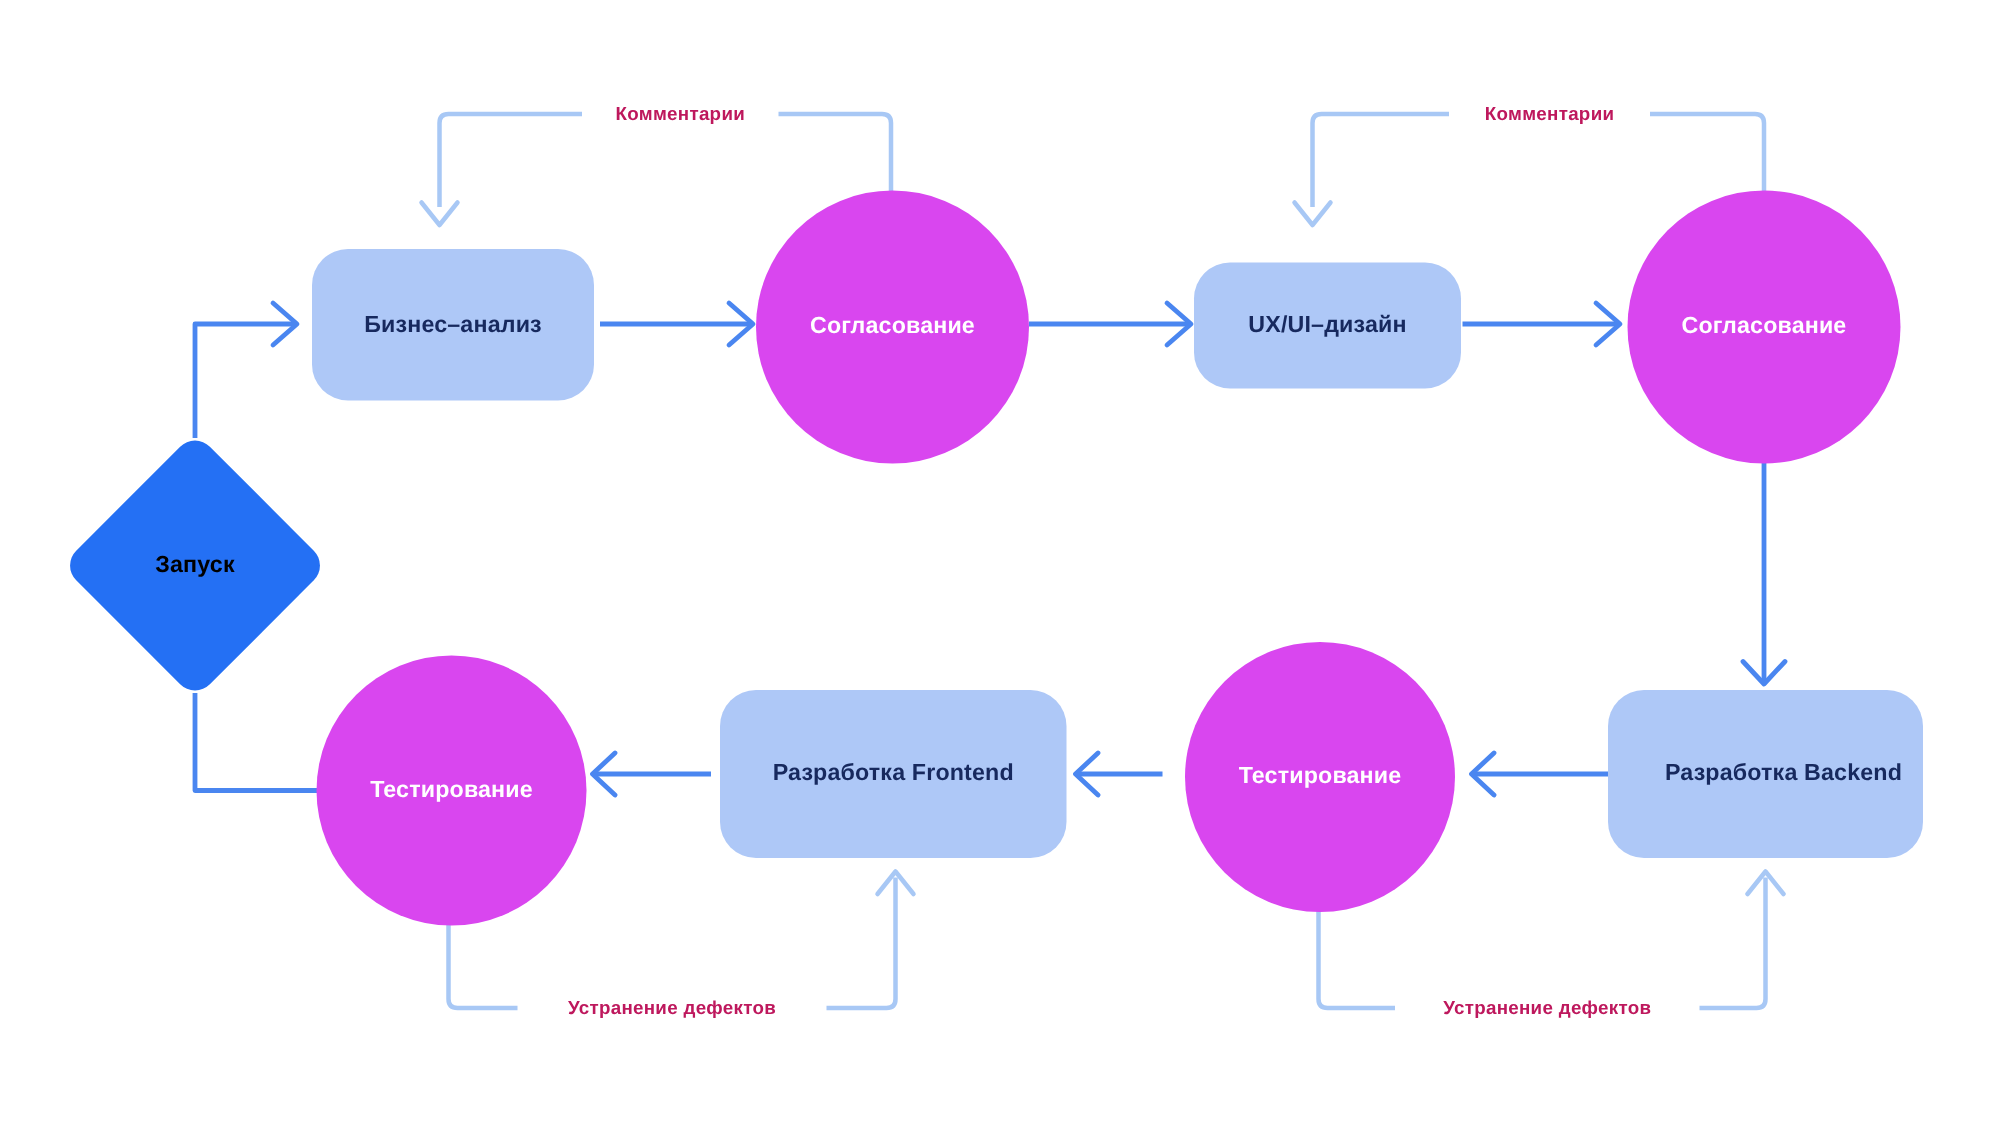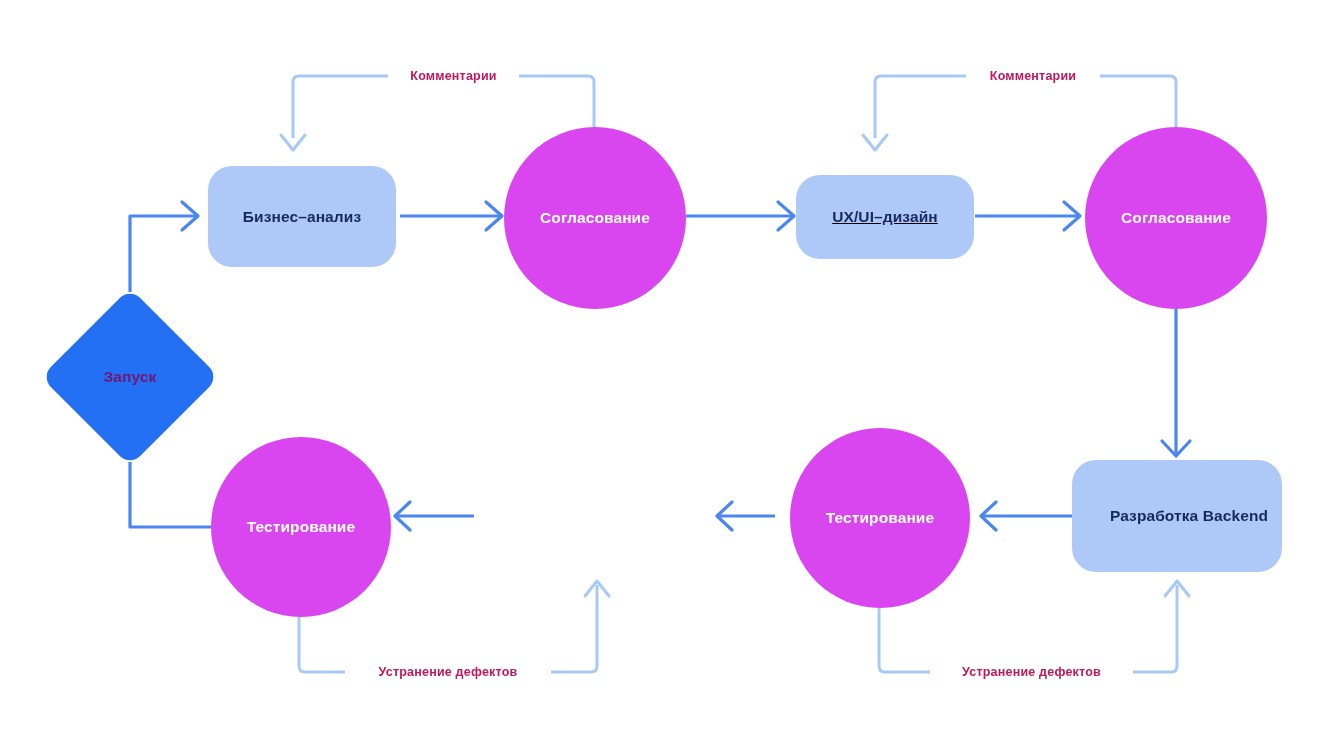--- a/index.html
+++ b/index.html
@@ -29,21 +29,21 @@
   .diamond-node{width:178px;height:178px;}
   .diamond-shape{
     position:absolute;left:0;top:0;width:126px;height:126px;
     background:#2470F4;transform:rotate(45deg);border-radius:14px;
     transform-origin:center center;
   }
   .diamond-node .dlabel{
     position:absolute;left:0;top:0;width:178px;height:178px;
     display:flex;align-items:center;justify-content:center;
   }
-  .diamond-node .dlabel span{color:#701a75;font-size:15.5px;}
+  .diamond-node .dlabel span{color:#000000;font-size:15.5px;}
 
   .loop-label{
     position:absolute;color:#be185d;font-size:12.5px;font-weight:700;
     letter-spacing:0.2px;white-space:nowrap;text-align:center;
   }
 </style>
 </head>
 <body>
 
 <div id="canvas">
@@ -120,34 +120,37 @@
   </div>
 
   <div class="node rect-node" style="left:208px;top:166px;width:188px;height:101px;">
     <span>Бизнес–анализ</span>
   </div>
 
   <div class="node circle-node" style="left:504px;top:127px;width:182px;height:182px;">
     <span>Согласование</span>
   </div>
 
-  <div class="node rect-node" style="left:796px;top:175px;width:178px;height:84px;text-decoration:underline;">
+  <div class="node rect-node" style="left:796px;top:175px;width:178px;height:84px;">
     <span>UX/UI–дизайн</span>
   </div>
 
   <div class="node circle-node" style="left:1085px;top:127px;width:182px;height:182px;">
     <span>Согласование</span>
   </div>
 
   <div class="node rect-node" style="left:1072px;top:460px;width:210px;height:112px;padding-left:24px;">
     <span>Разработка Backend</span>
   </div>
 
   <div class="node circle-node" style="left:790px;top:428px;width:180px;height:180px;">
     <span>Тестирование</span>
   </div>
 
+  <div class="node rect-node" style="left:480px;top:460px;width:231px;height:112px;">
+    <span>Разработка Frontend</span>
+  </div>
 
   <div class="node circle-node" style="left:211px;top:437px;width:180px;height:180px;">
     <span>Тестирование</span>
   </div>
 
 </div>
 
 </body></html>

